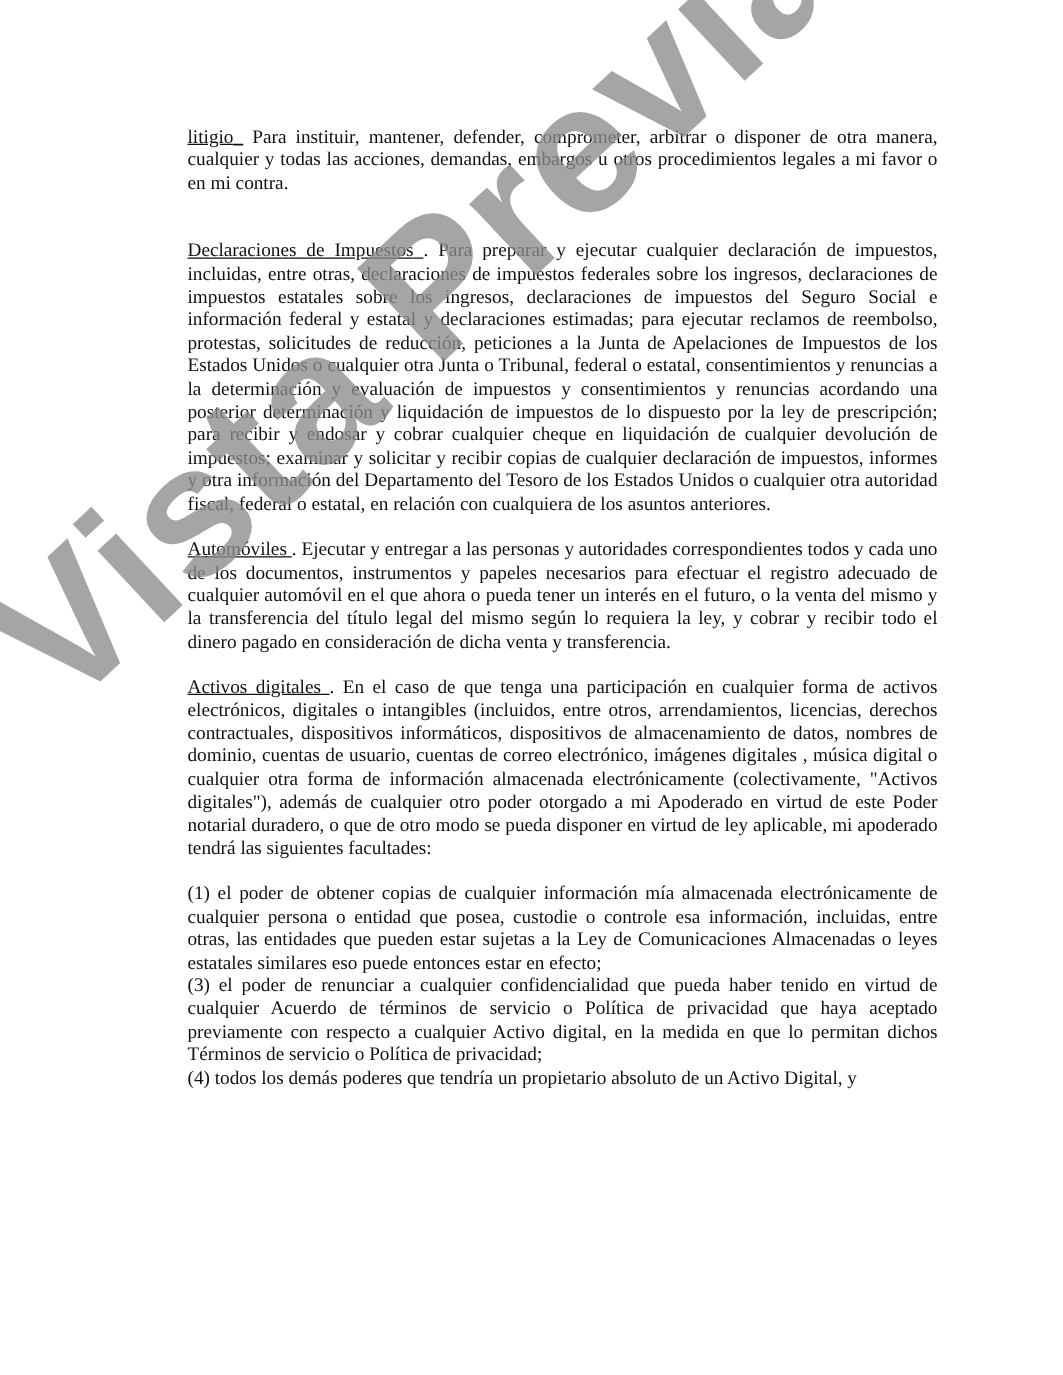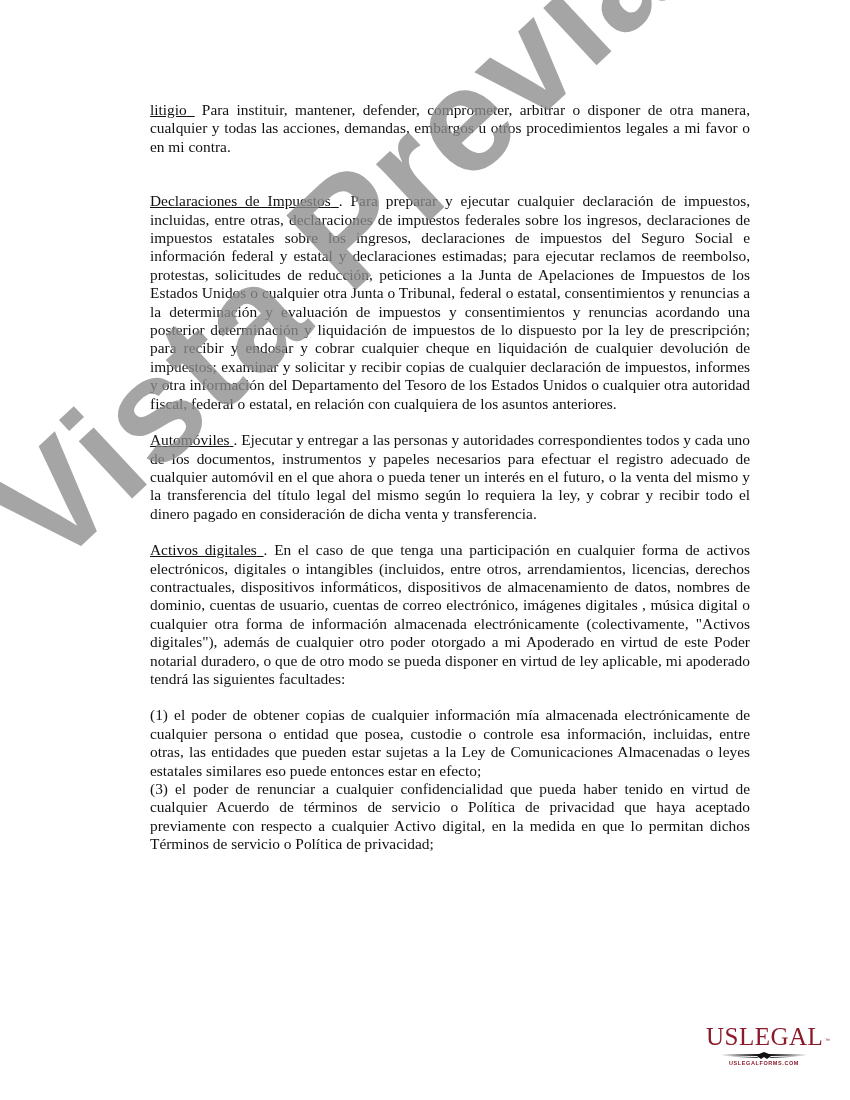--- a/index.html
+++ b/index.html
@@ -75,28 +75,21 @@
     <p class="para"><span class="heading">Automóviles</span><span class="heading-tail"> </span><span>. Ejecutar y entregar a las personas y autoridades correspondientes todos y cada uno de los documentos, instrumentos y papeles necesarios para efectuar el registro adecuado de cualquier automóvil en el que ahora o pueda tener un interés en el futuro, o la venta del mismo y la transferencia del título legal del mismo según lo requiera la ley, y cobrar y recibir todo el dinero pagado en consideración de dicha venta y transferencia.</span></p>
 
     <div class="gap-md"></div>
 
     <p class="para"><span class="heading">Activos digitales</span><span class="heading-tail"> </span><span>. En el caso de que tenga una participación en cualquier forma de activos electrónicos, digitales o intangibles (incluidos, entre otros, arrendamientos, licencias, derechos contractuales, dispositivos informáticos, dispositivos de almacenamiento de datos, nombres de dominio, cuentas de usuario, cuentas de correo electrónico, imágenes digitales , música digital o cualquier otra forma de información almacenada electrónicamente (colectivamente, "Activos digitales"), además de cualquier otro poder otorgado a mi Apoderado en virtud de este Poder notarial duradero, o que de otro modo se pueda disponer en virtud de ley aplicable, mi apoderado tendrá las siguientes facultades:</span></p>
 
     <div class="gap-md"></div>
 
     <p class="para">(1) el poder de obtener copias de cualquier información mía almacenada electrónicamente de cualquier persona o entidad que posea, custodie o controle esa información, incluidas, entre otras, las entidades que pueden estar sujetas a la Ley de Comunicaciones Almacenadas o leyes estatales similares eso puede entonces estar en efecto;</p>
     <p class="para">(3) el poder de renunciar a cualquier confidencialidad que pueda haber tenido en virtud de cualquier Acuerdo de términos de servicio o Política de privacidad que haya aceptado previamente con respecto a cualquier Activo digital, en la medida en que lo permitan dichos Términos de servicio o Política de privacidad;</p>
+    <p class="para">(4) todos los demás poderes que tendría un propietario absoluto de un Activo Digital, y</p>
   </div>
 
   <div class="watermark">
     <div class="watermark-text">Vista Previa</div>
   </div>
 
-  <div class="logo">
-    <span class="logo-word"><span>USLEGAL</span><span class="logo-tm">™</span></span>
-    <svg class="logo-eagle" width="90" height="9" viewBox="0 0 90 9">
-      <path d="M45 1 L40 3 L2 4 L38 5 L42 8 L45 6 L48 8 L52 5 L88 4 L50 3 Z" fill="#111111"></path>
-      <path d="M10 5.5 L40 6 L38 7 Z M80 5.5 L50 6 L52 7 Z" fill="#333333"></path>
-    </svg>
-    <div class="logo-url">USLEGALFORMS.COM</div>
-  </div>
 
 </div>
 
 </body></html>

